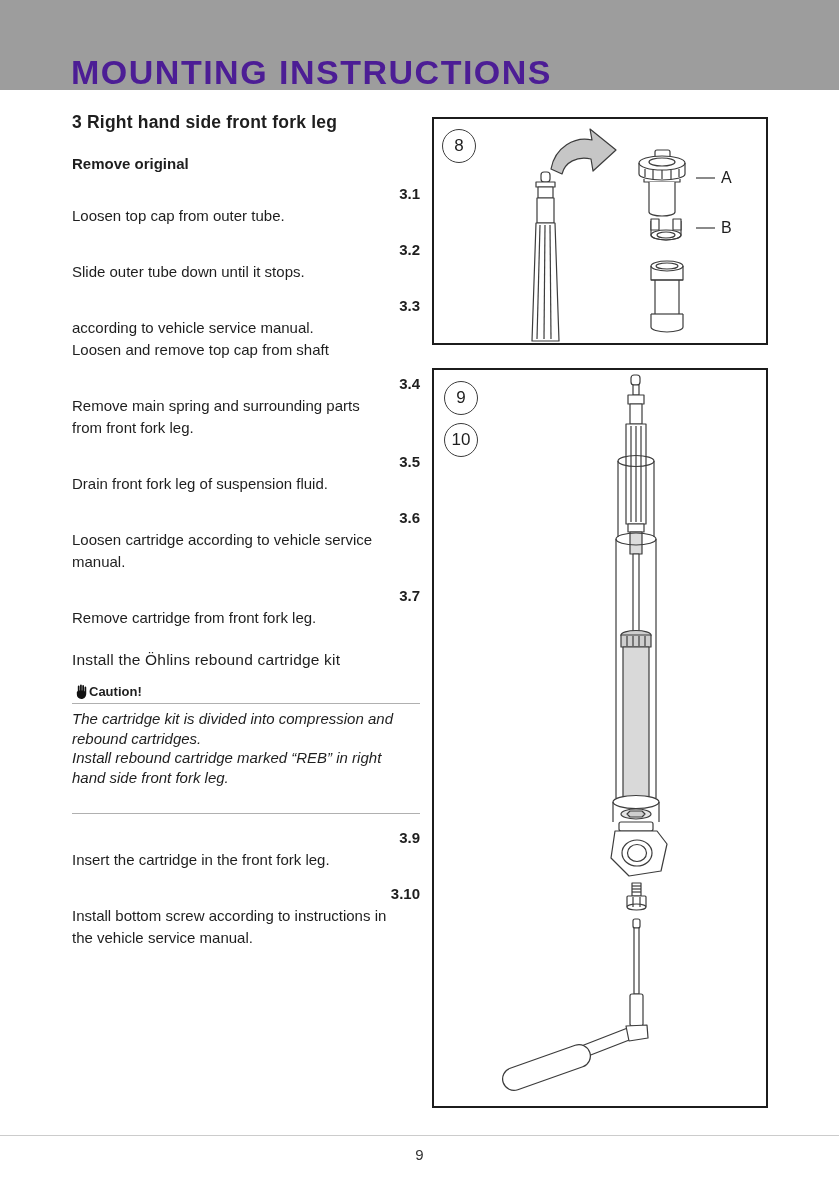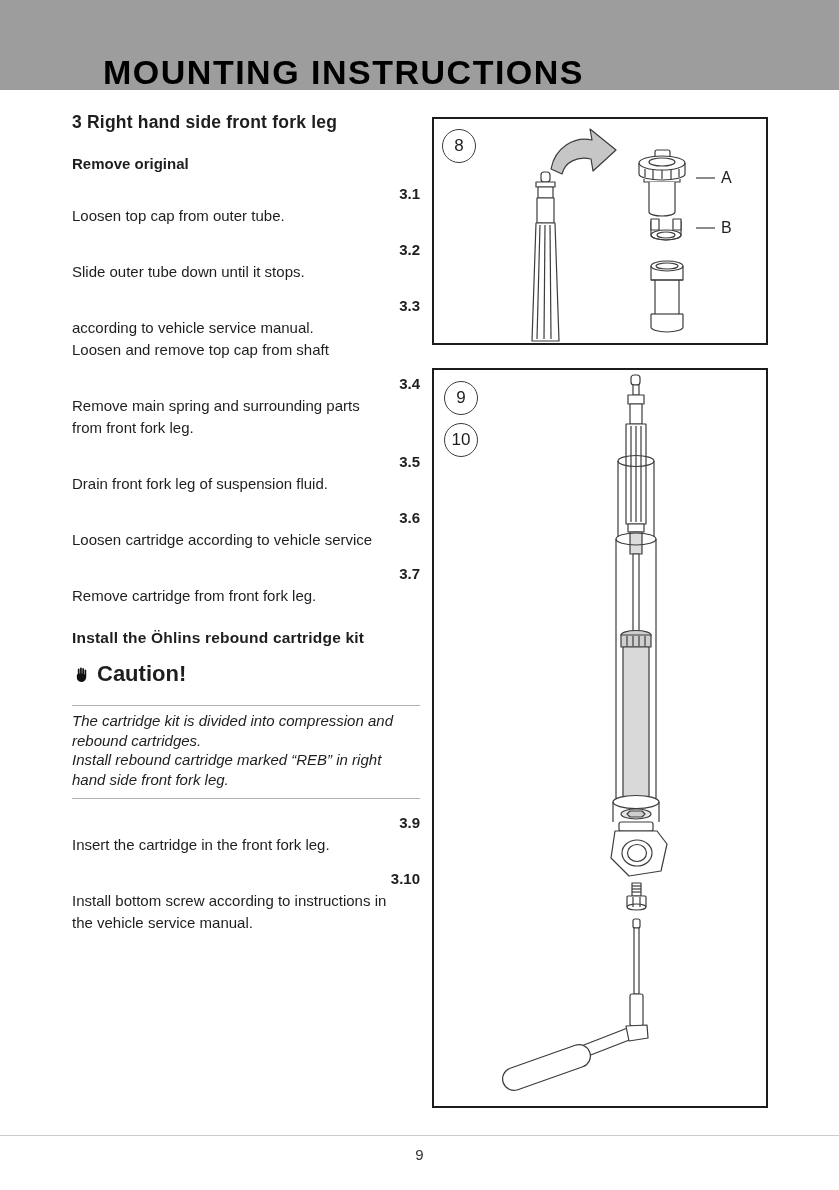--- a/index.html
+++ b/index.html
@@ -4,37 +4,37 @@
 <style>
   html,body { margin:0; padding:0; background:#fff; }
   .page {
     position:relative; width:839px; height:1190px; background:#ffffff;
     font-family:"Liberation Sans", sans-serif; color:#1e1e1e; overflow:hidden;
   }
   
   .header { position:absolute; left:0; top:0; width:839px; height:90px; background:#9d9d9d; }
   .header-title {
     position:absolute; left:71px; bottom:0px; font-size:34px; font-weight:bold;
-    color:#000000; letter-spacing:1.5px; line-height:36px; white-space:nowrap;margin-left:32px;
+    color:#4c1d95; letter-spacing:1.5px; line-height:36px; white-space:nowrap;
   }
   
   .left-col { position:absolute; left:72px; top:112px; width:348px; }
   .section-title { font-size:17.5px; font-weight:bold; letter-spacing:0.2px; margin:0 0 22px 0; }
   .sub-heading   { font-size:15px; font-weight:bold; margin:0 0 11px 0; }
   .step { margin:0 0 12px 0; font-size:15px; line-height:22px; }
   .step-num { font-weight:bold;text-align:right; }
-  .install-heading { font-size:15.5px; font-weight:bold; margin:22px 0 14px 0; letter-spacing:0.2px; }
+  .install-heading { font-size:15.5px; font-weight:normal; margin:22px 0 14px 0; letter-spacing:0.2px; }
   .caution-title {
-    display:flex; align-items:center; gap:8px;
-    font-size:22px; font-weight:bold; margin:0 0 18px 0;
+    display:flex; align-items:center; 
+    font-size:13px; font-weight:bold; margin:0 0 3px 0;
   }
   .caution-body {
     font-size:15px; line-height:19.5px; font-style:italic;
     border-top:1px solid #b0b0b0; border-bottom:1px solid #b0b0b0;
-    padding:5px 0 9px 0; margin:0 0 13px 0;
+    padding:5px 0 26px 0; margin:0 0 13px 0;
   }
   
   .figure { position:absolute; border:2px solid #1c1c1c; background:#fff; box-sizing:border-box; }
   #fig8   { left:432px; top:117px; width:336px; height:228px; }
   #fig910 { left:432px; top:368px; width:336px; height:740px; }
   .fig-svg { position:absolute; left:0; top:0; }
   .badge {
     position:absolute; width:34px; height:34px; border:1.4px solid #3c3c3c; border-radius:50%;
     background:#fff; display:flex; align-items:center; justify-content:center;
     font-size:17px; color:#1e1e1e; box-sizing:border-box;
@@ -92,20 +92,21 @@
     <div class="step">
       <div class="step-num">3.5</div>
       <div class="step-text">
           <div>Drain front fork leg of suspension fluid.</div>
         </div>
     </div>
     <div class="step">
       <div class="step-num">3.6</div>
       <div class="step-text">
           <div>Loosen cartridge according to vehicle service</div>
+          <div>manual.</div>
         </div>
     </div>
     <div class="step">
       <div class="step-num">3.7</div>
       <div class="step-text">
           <div>Remove cartridge from front fork leg.</div>
         </div>
     </div>
 
     <div class="install-heading">Install the Öhlins rebound cartridge kit</div>

